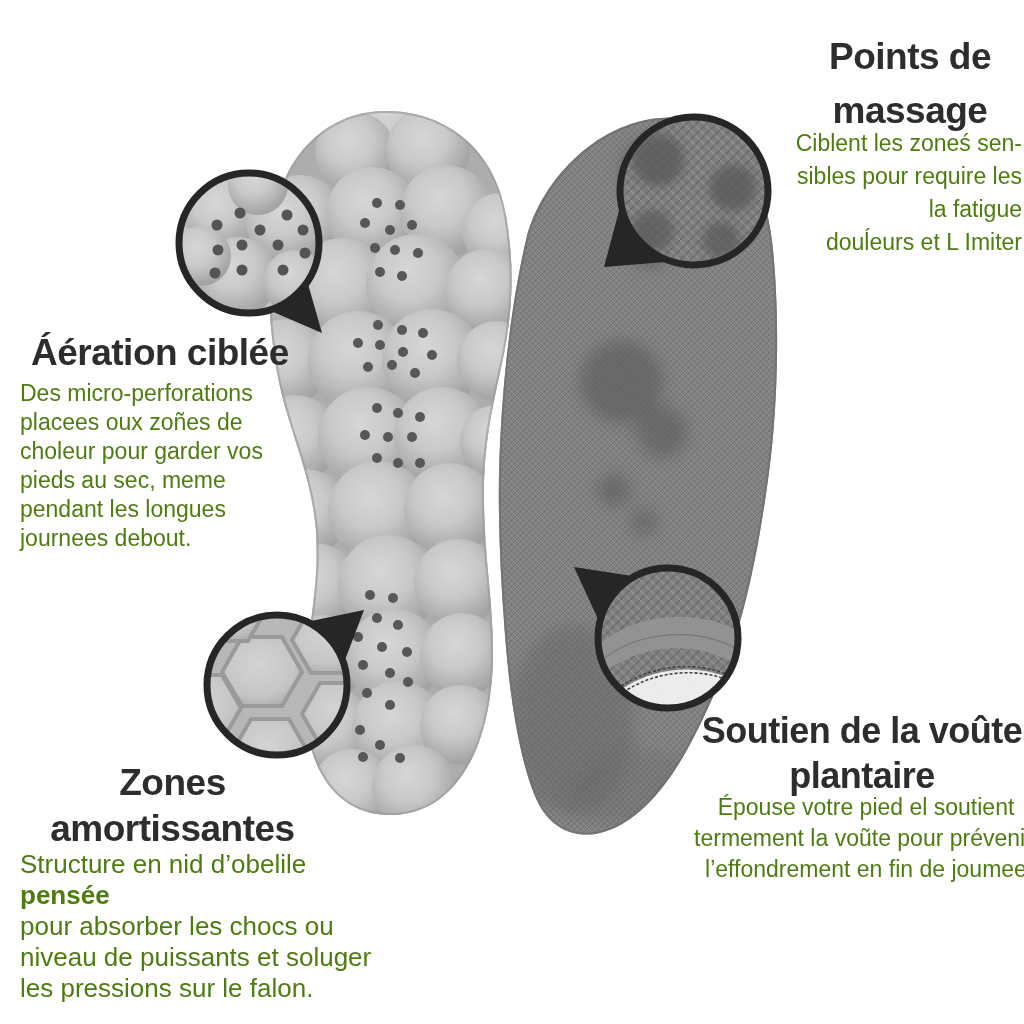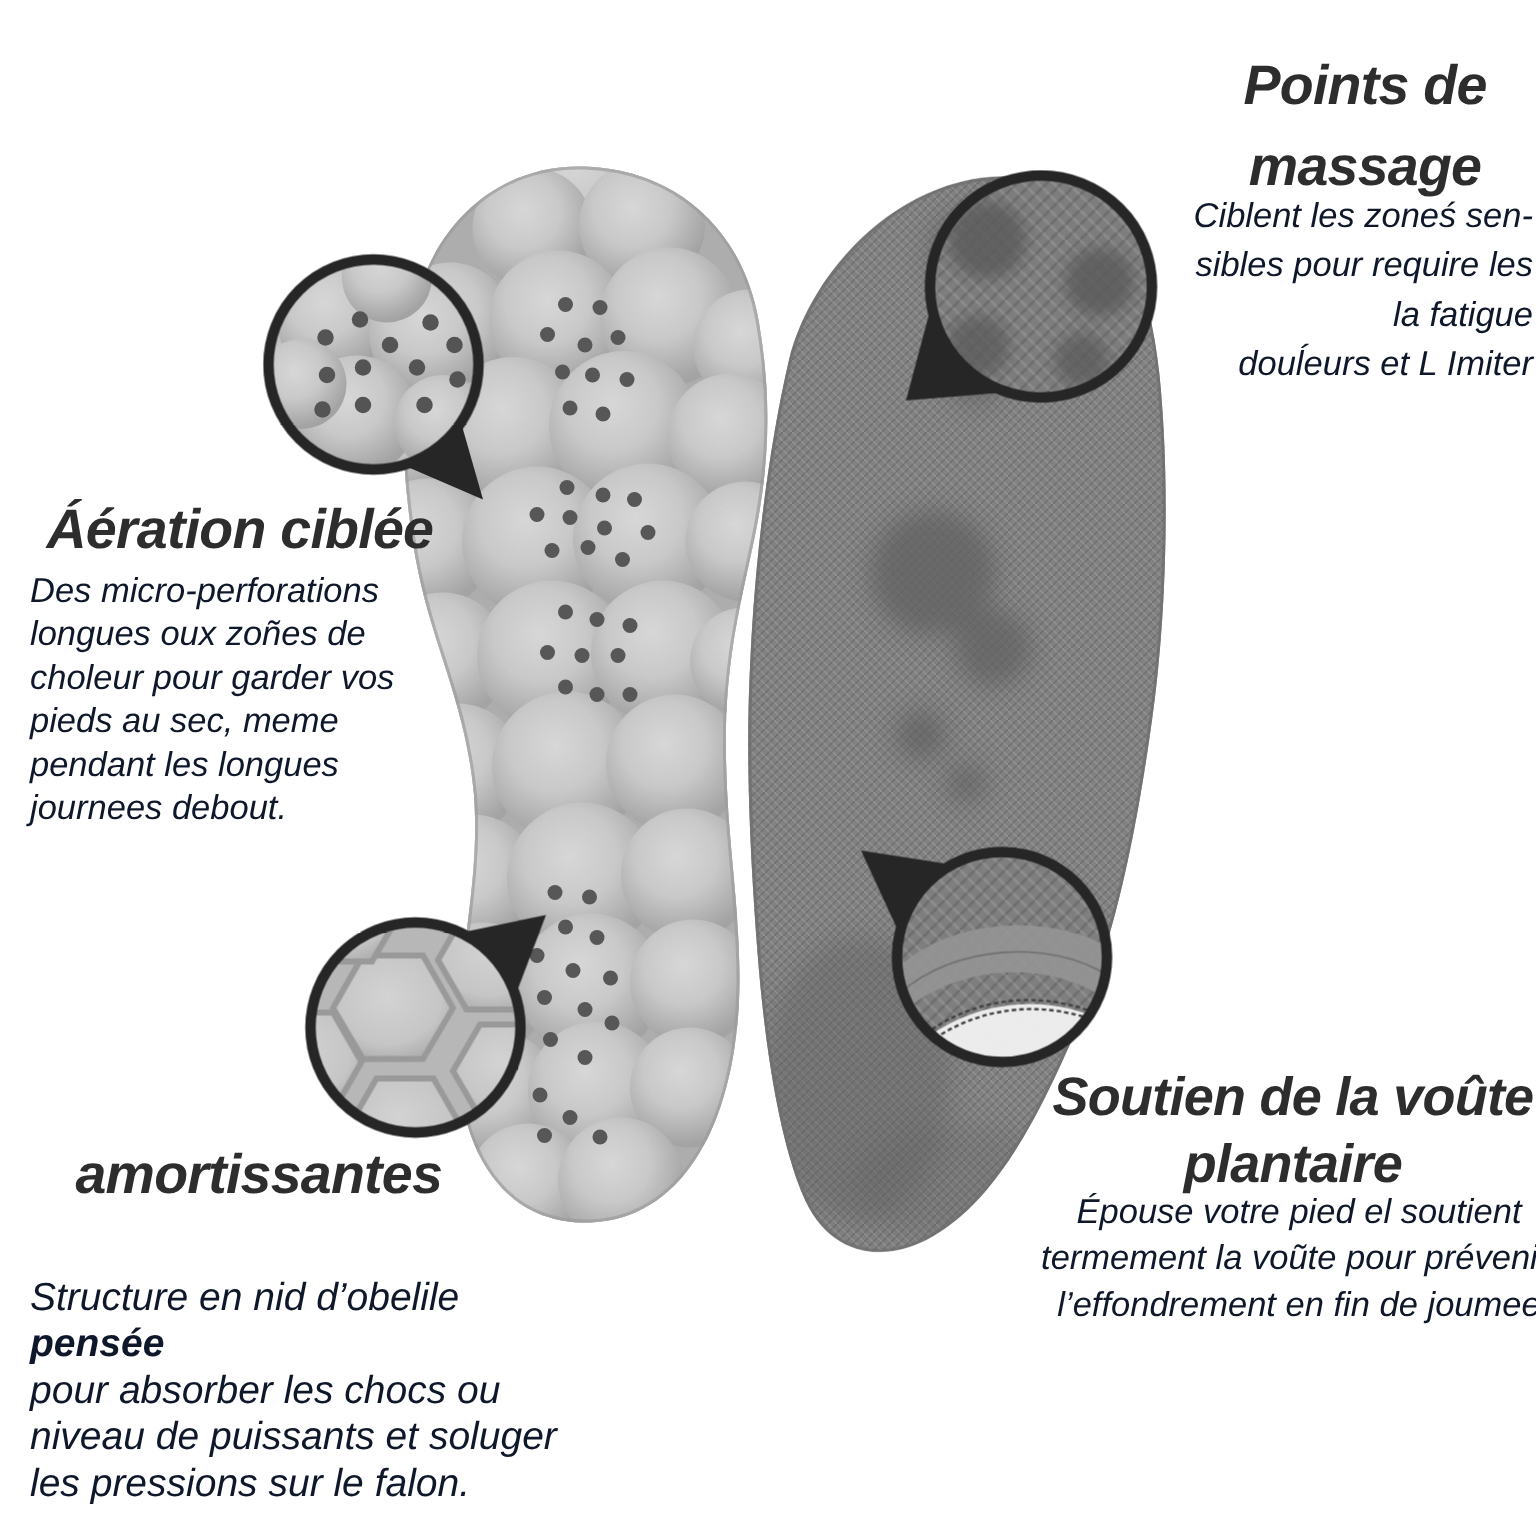--- a/index.html
+++ b/index.html
@@ -1,21 +1,21 @@
 <!DOCTYPE html>
 <html><head>
 <meta charset="utf-8">
 <style>
   html,body{margin:0;padding:0;background:#ffffff;}
   #canvas{position:relative;width:1024px;height:1024px;overflow:hidden;background:#ffffff;
-          font-family:"Liberation Sans","DejaVu Sans",sans-serif;font-style:italic;}
+          font-family:"Liberation Sans","DejaVu Sans",sans-serif;}
   #art{position:absolute;left:0;top:0;}
   .callout{position:absolute;}
   .title{font-weight:700;color:#2d2d2d;letter-spacing:-0.5px;}
-  .body{color:#0f172a;}
+  .body{color:#4d7c0f;}
   .t-massage{left:792px;top:30px;width:236px;text-align:center;font-size:37px;line-height:54px;}
   .b-massage{left:758px;top:127px;width:264px;text-align:right;font-size:23px;line-height:33px;padding-right:2px;}
   .t-aeration{left:10px;top:331px;width:320px;text-align:left;font-size:37px;line-height:44px;margin-left:21px;}
   .b-aeration{left:20px;top:379px;width:290px;text-align:left;font-size:23px;line-height:29px;}
   .t-cushion{left:20px;top:760px;width:305px;text-align:center;font-size:37px;line-height:46px;}
   .b-cushion{left:20px;top:849px;width:358px;text-align:left;font-size:26px;line-height:31px;}
   .t-arch{left:692px;top:708px;width:340px;text-align:center;font-size:36px;line-height:45px;}
   .b-arch{left:680px;top:792px;width:372px;text-align:center;font-size:23px;line-height:31px;}
   .tline{display:block;}
   .semibold{font-weight:700;}
@@ -293,30 +293,31 @@
       <div>sibles pour require les</div>
       <div>la fatigue</div>
       <div>douĺeurs et L Imiter</div>
     </div>
   </div>
 
   <div class="callout">
     <div class="callout title t-aeration">Áération ciblée</div>
     <div class="callout body b-aeration">
       <div>Des micro-perforations</div>
-      <div>longues oux zoñes de</div>
+      <div>placees oux zoñes de</div>
       <div>choleur pour garder vos</div>
       <div>pieds au sec, meme</div>
       <div>pendant les longues</div>
       <div>journees debout.</div>
     </div>
   </div>
 
   <div class="callout">
     <div class="callout title t-cushion">
+      <span class="tline">Zones</span>
       <span class="tline">amortissantes</span>
     </div>
     <div class="callout body b-cushion">
       <div><span>Structure en nid d’obelile </span><span class="semibold">pensée</span></div>
       <div>pour absorber les chocs ou</div>
       <div>niveau de puissants et soluger</div>
       <div>les pressions sur le falon.</div>
     </div>
   </div>
 

